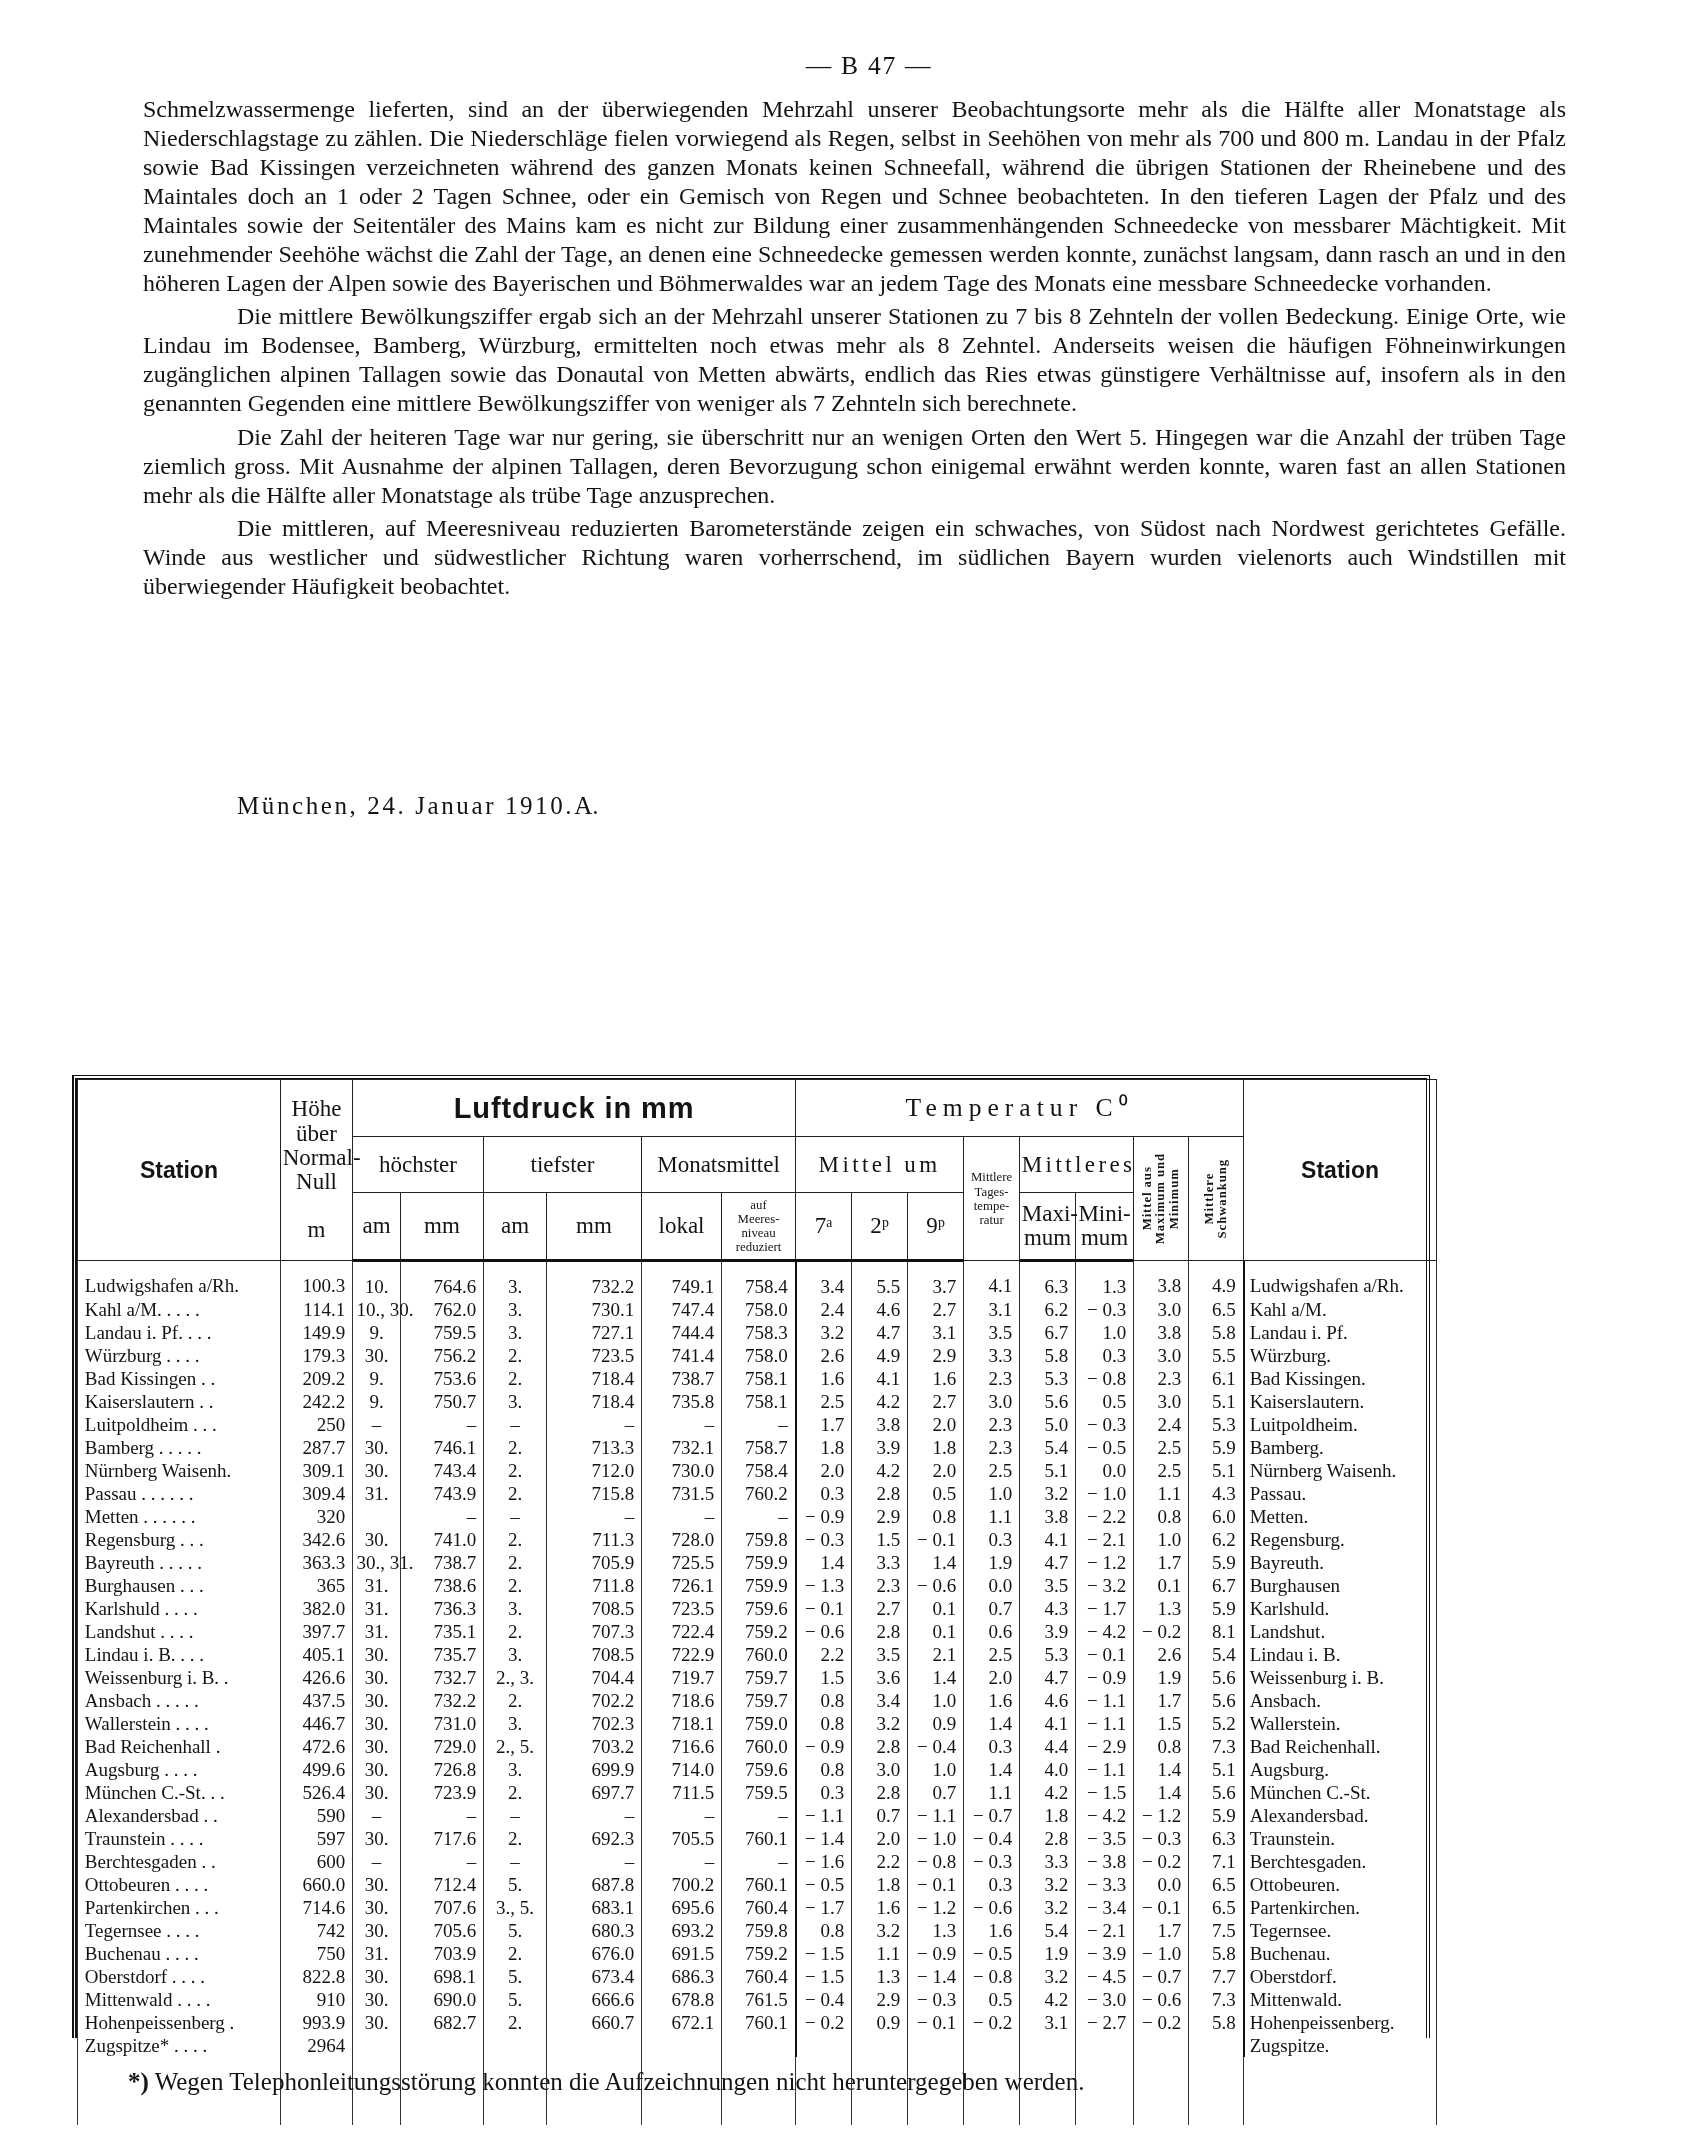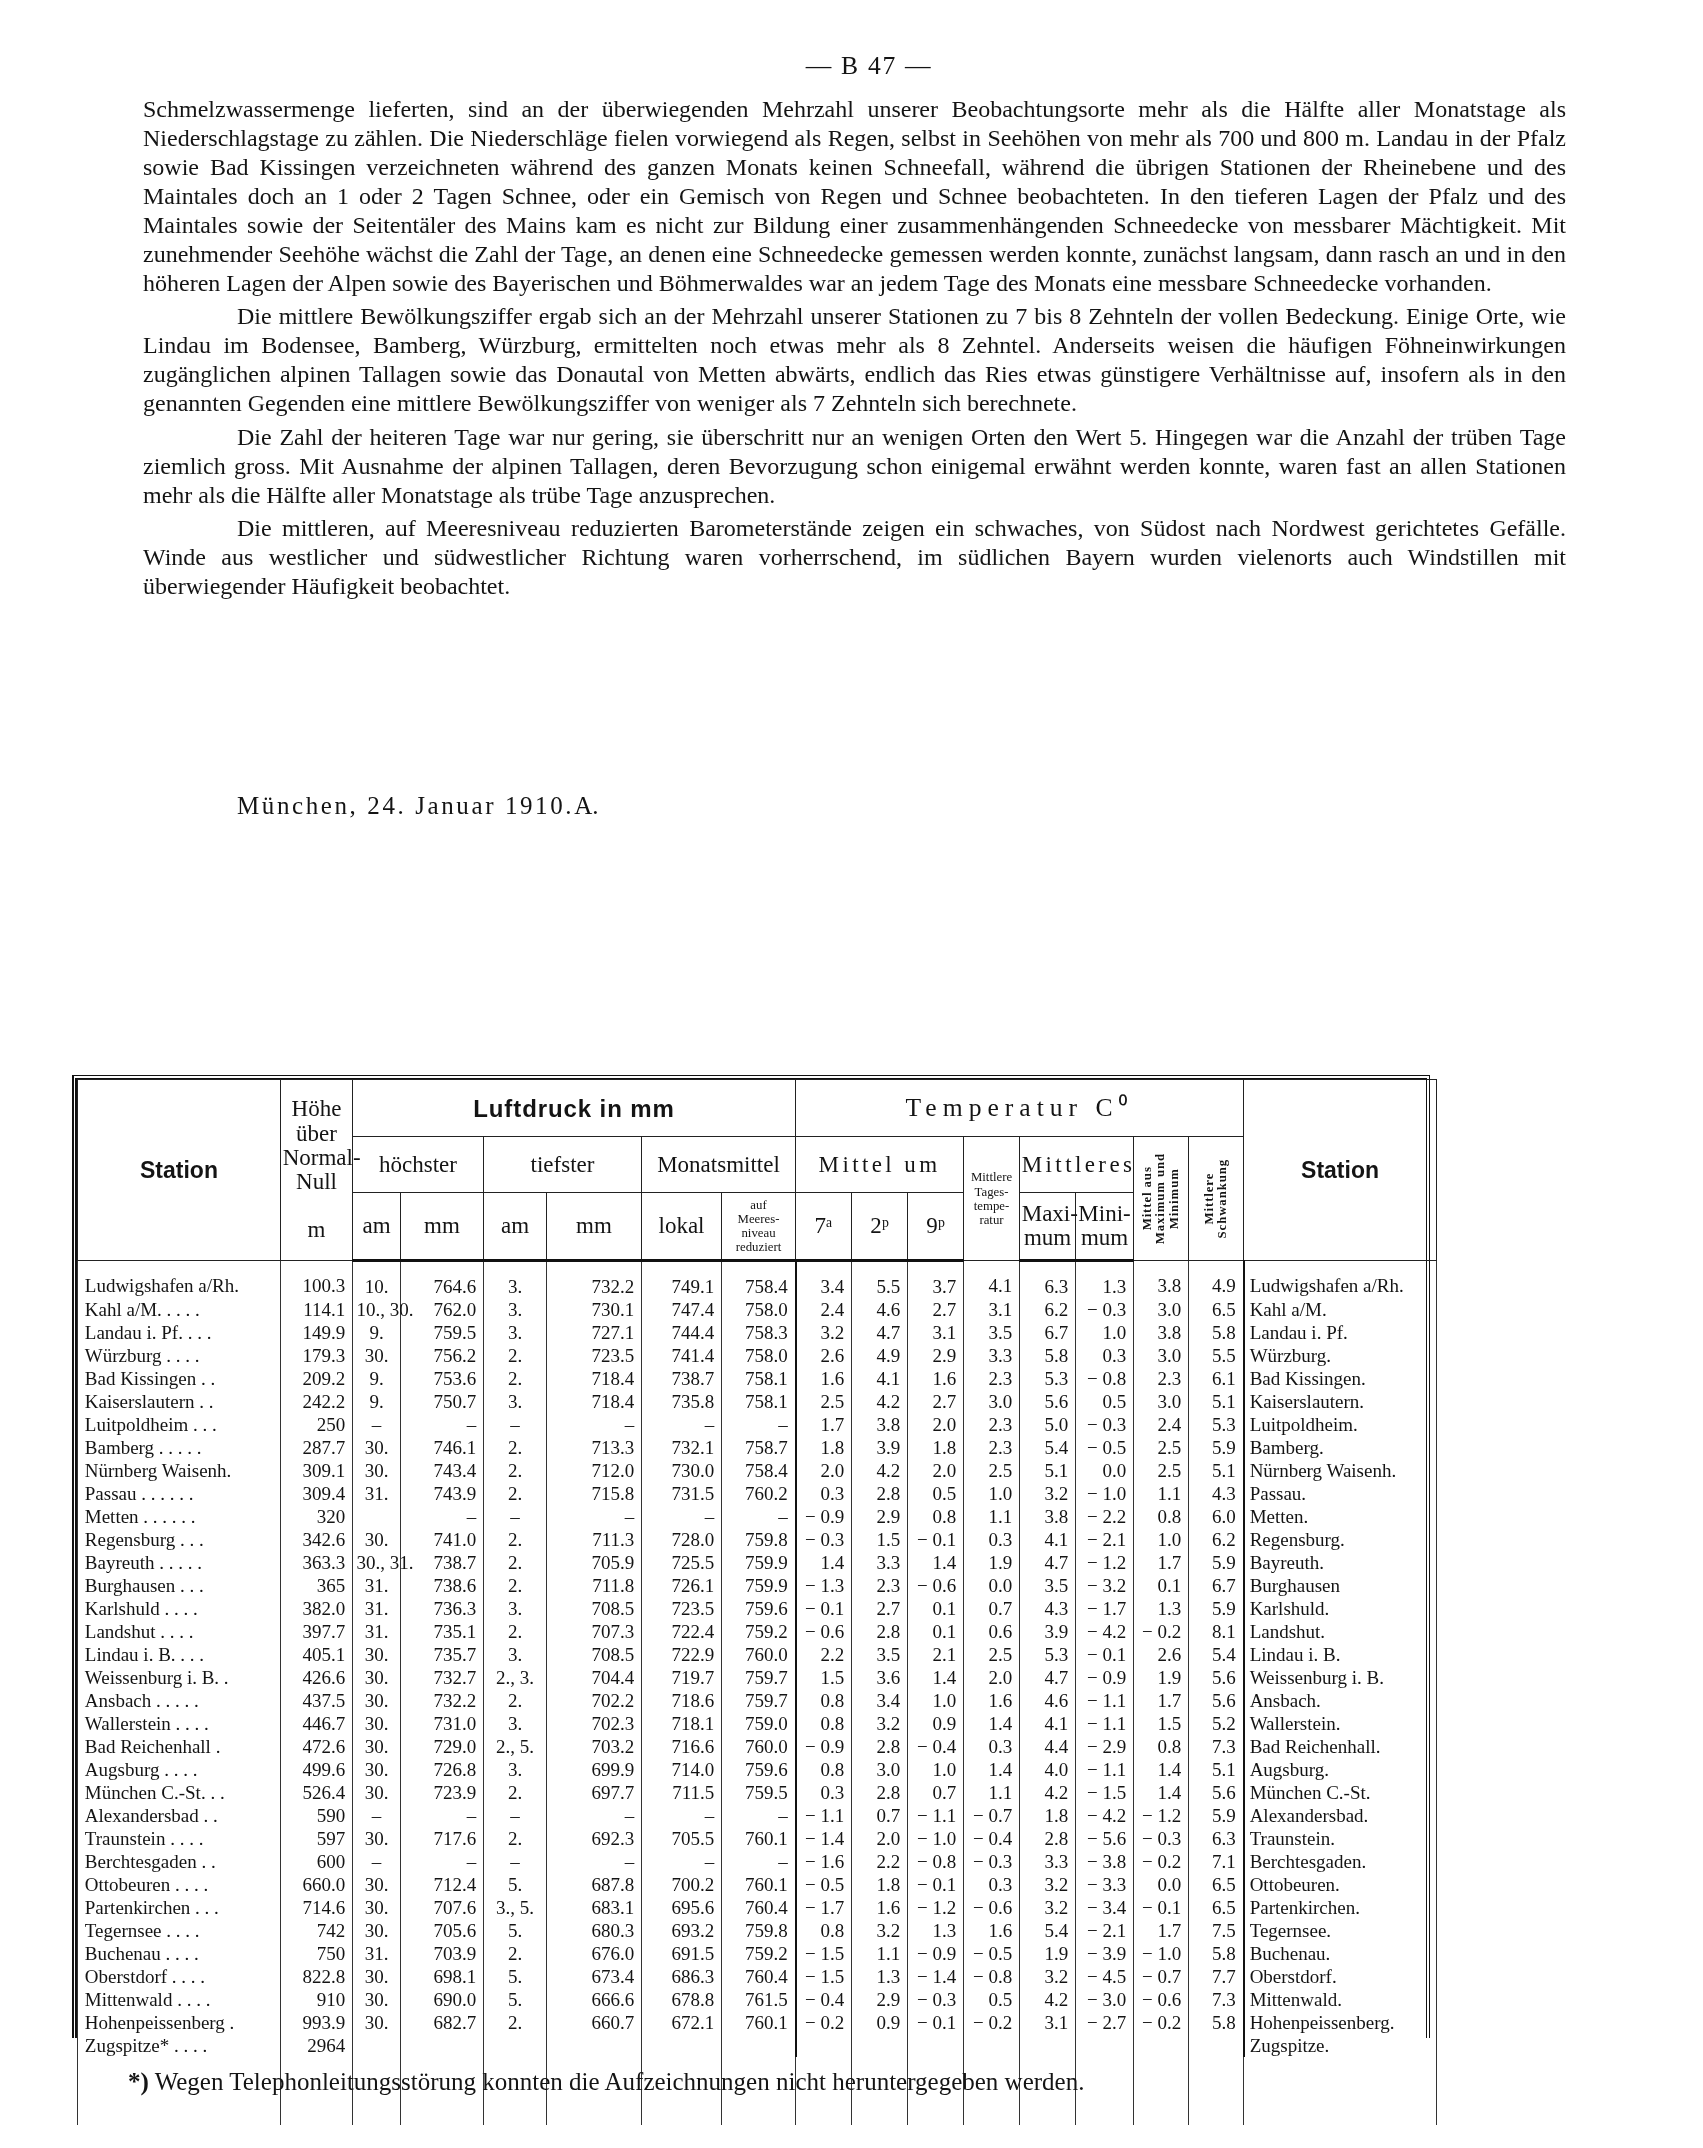--- a/index.html
+++ b/index.html
@@ -32,21 +32,21 @@
   }
   table.climate {
     border-collapse: collapse; width: 100%; table-layout: fixed;
     font-size: 19px;
   }
   table.climate th {
     font-weight: normal; border: 1.3px solid #222; padding: 1.7px 1.7px; text-align: center;
     vertical-align: middle; line-height: 1.05;
   }
   table.climate th.station-h { font-family: "Liberation Sans", sans-serif; font-weight: bold; font-size: 23px; }
-  table.climate th.group-h { font-family: "Liberation Sans", sans-serif; font-weight: bold; font-size: 24px; height: 53px; letter-spacing: 0.9px; }
+  table.climate th.group-h { font-family: "Liberation Sans", sans-serif; font-weight: bold; font-size: 29px; height: 53px; letter-spacing: 0.9px; }
   table.climate th.group-h.spaced { letter-spacing: 6px; font-weight: normal; font-family: "Liberation Serif", serif; font-size: 25.6px; }
   table.climate th.sub-h { font-size: 23px; height: 46px; margin-left: 32px; }
   table.climate th.spaced-sub { letter-spacing: 3.4px; }
   table.climate th.small { font-size: 12.8px; line-height: 1.1; }
   table.climate th.vert { height: 119px; }
   table.climate th.vert div {
     writing-mode: vertical-rl; transform: rotate(180deg); font-size: 12.8px; letter-spacing: 0.9px;
     margin: 0 auto; line-height: 1.05; font-weight: bold;
   }
   table.climate tr.head-sep th { border-bottom: 3.4px solid #111; }
@@ -624,21 +624,21 @@
           <td class="num">717.6</td>
           <td class="ctr">2.</td>
           <td class="num">692.3</td>
           <td class="num">705.5</td>
           <td class="num">760.1</td>
           <td class="num thick-l">− 1.4</td>
           <td class="num">2.0</td>
           <td class="num">− 1.0</td>
           <td class="num">− 0.4</td>
           <td class="num">2.8</td>
-          <td class="num">− 5.6</td>
+          <td class="num">− 3.5</td>
           <td class="num">− 0.3</td>
           <td class="num">6.3</td>
           <td class="name-r thick-l">Traunstein.</td>
         </tr>
         <tr>
           <td class="name">Berchtesgaden . .</td>
           <td class="num">600</td>
           <td class="ctr">–</td>
           <td class="num">–</td>
           <td class="ctr">–</td>

